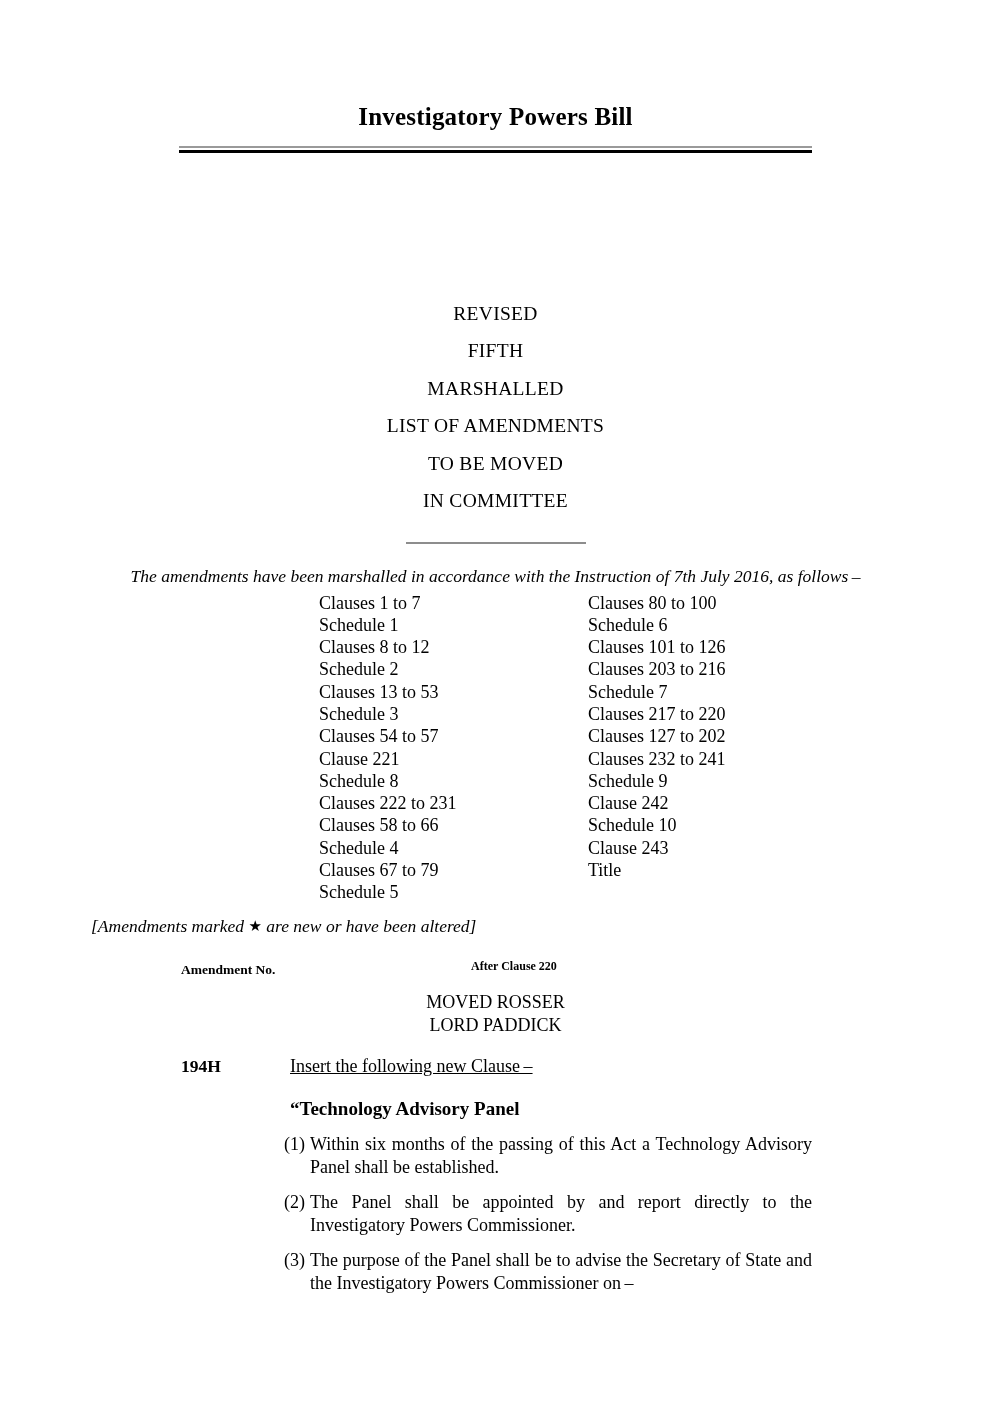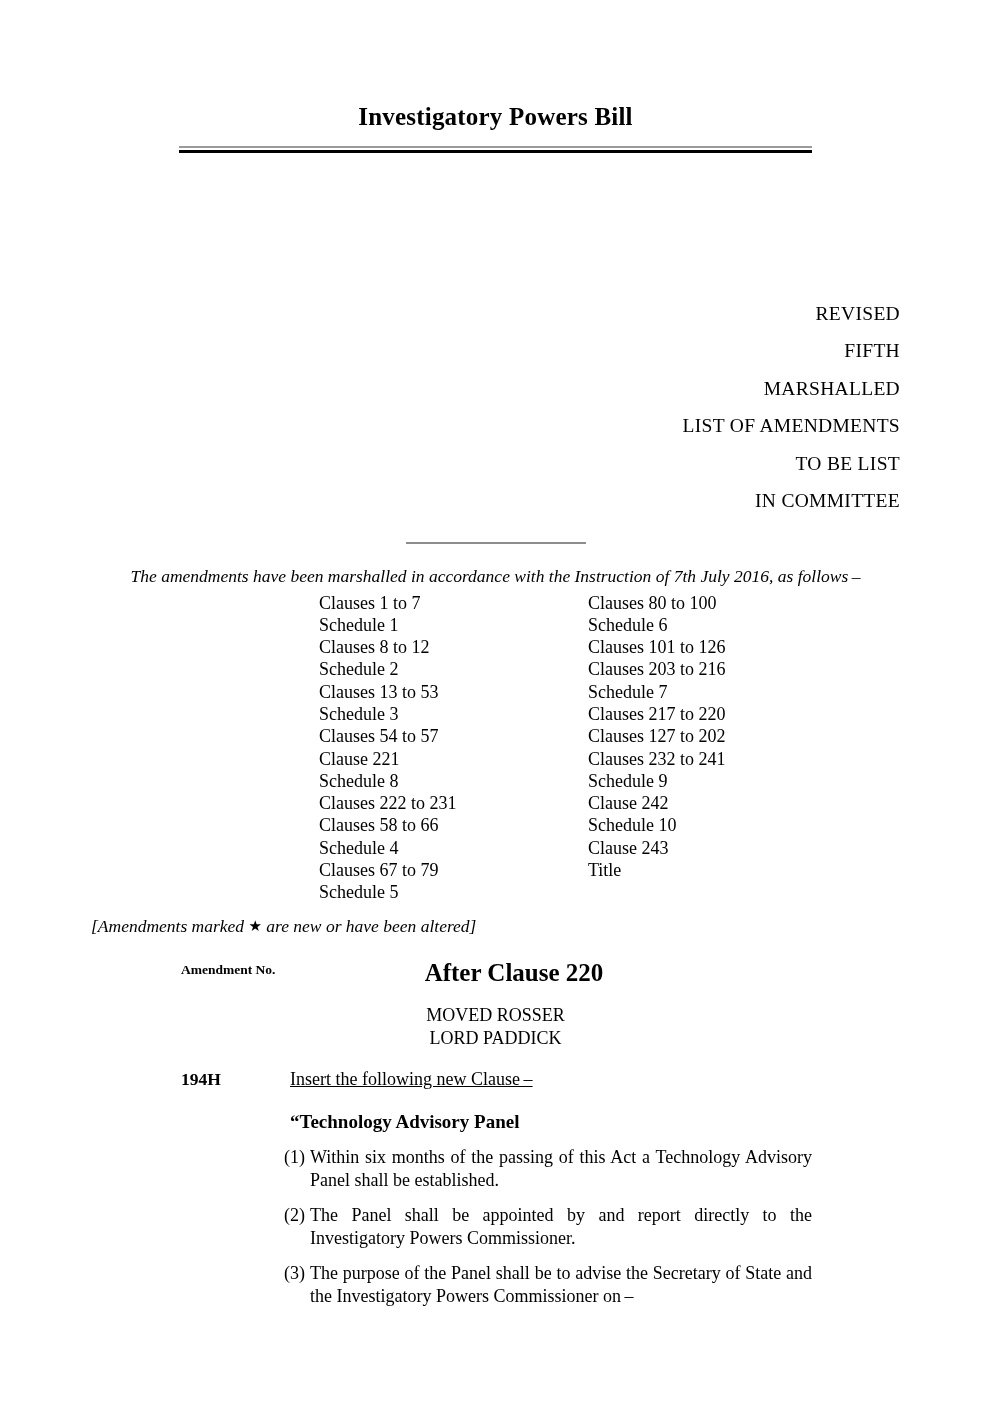--- a/index.html
+++ b/index.html
@@ -46,21 +46,20 @@
 
   
   .heading-stack {
     margin-top: 142px;
     text-align: center;
   }
   .heading-stack .hline {
     font-size: 19.5px;
     line-height: 37.5px;
     letter-spacing: 0.3px;
-    text-align: right;
   }
   .divider-short {
     width: 180px;
     height: 2px;
     background: #8d8d8d;
     margin: 22px auto 0 auto;
   }
 
   
   .marshal-note {
@@ -107,21 +106,21 @@
     position: absolute;
     left: 90px;
     top: 3px;
     font-size: 13.5px;
     font-weight: bold;
     line-height: 16px;
     width: 120px;
   }
   .clause-heading {
     text-align: center;
-    font-size: 25px;
+    font-size: 12px;
     font-weight: bold;
     padding-right: 88px;
     padding-left: 88px;
     margin-left: 37px;
   }
   .sponsors {
     margin-top: 17px;
     text-align: center;
     font-size: 18px;
     line-height: 23px;
@@ -202,21 +201,21 @@
       <div class="rule-thin"></div>
       <div class="rule-thick"></div>
     </div>
   </div>
 
   <div class="heading-stack">
     <div class="hline">REVISED</div>
     <div class="hline">FIFTH</div>
     <div class="hline">MARSHALLED</div>
     <div class="hline">LIST OF AMENDMENTS</div>
-    <div class="hline">TO BE LIST</div>
+    <div class="hline">TO BE MOVED</div>
     <div class="hline">IN COMMITTEE</div>
     <div class="divider-short"></div>
   </div>
 
   <div class="marshal-note">The amendments have been marshalled in accordance with the Instruction of 7th July 2016, as follows –</div>
 
   <div class="columns">
     <div class="col col-left">
       <div>Clauses 1 to 7</div>
       <div>Schedule 1</div>

